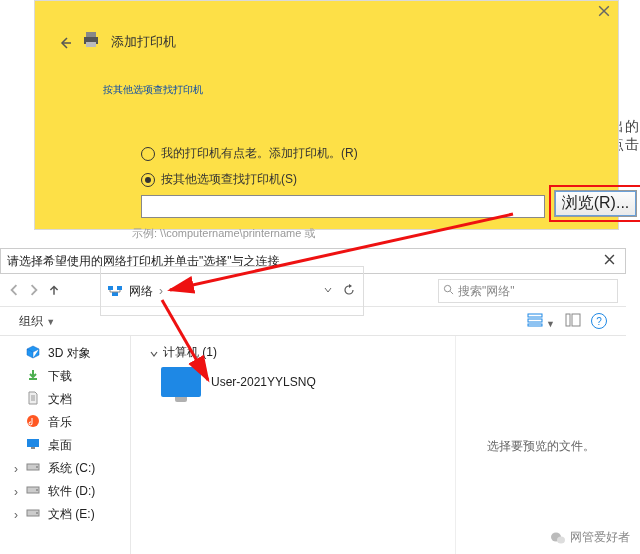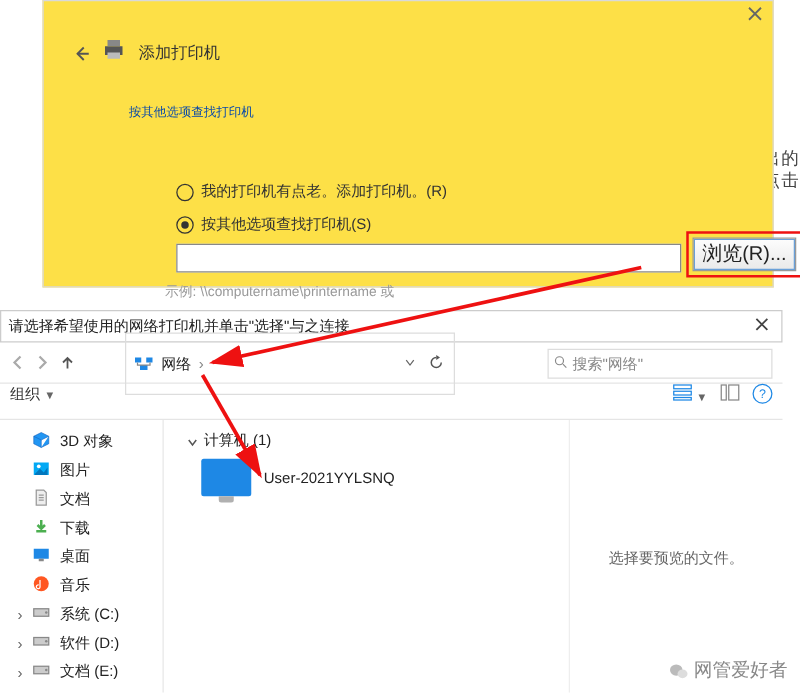--- a/index.html
+++ b/index.html
@@ -21,36 +21,36 @@
   .hint-bar{position:absolute;left:0;top:248px;width:626px;height:26px;border:1px solid #ccc;background:#fff;display:flex;align-items:center;box-sizing:border-box}
   .hint-bar .txt{margin-left:6px;font-size:12px;color:#222}
   .hint-bar .x{margin-left:auto;margin-right:10px;color:#555}
 
   .explorer{position:absolute;left:0;top:276px;width:626px;height:278px;border-left:none;box-sizing:border-box}
   .nav{height:30px;border-bottom:1px solid #e5e5e5;display:flex;align-items:center;padding:0 8px;gap:6px}
   .nav .chev{width:14px;height:14px;color:#888}
   .crumb{flex:0 0 auto;display:flex;align-items:center;border:1px solid #ddd;height:22px;padding:13px 6px;margin-left:32px;gap:6px;width:250px}
   .crumb .netico{width:16px;height:12px}
   .search{margin-left:auto;border:1px solid #ddd;height:22px;width:170px;display:flex;align-items:center;padding:0 4px;color:#888;gap:4px}
-  .toolbar{height:28px;border-bottom:1px solid #e5e5e5;display:flex;align-items:flex-start;padding:0 8px;gap:10px;color:#333}
+  .toolbar{height:28px;border-bottom:1px solid #e5e5e5;display:flex;align-items:center;padding:0 19px;gap:10px;color:#333}
   .toolbar .sp{flex:1}
   .toolbar .caret-d{font-size:9px;color:#666}
   .body{display:flex;height:calc(100% - 58px)}
   .side{width:130px;border-right:1px solid #e8e8e8;padding:6px 0}
   .side .item{display:flex;align-items:center;gap:8px;padding:3px 10px;font-size:12px;color:#222}
   .side .more{color:#666;padding-left:4px}
   .main{flex:1;display:flex}
   .list{flex:1;padding:8px 8px 8px 18px}
   .list .hdr{display:flex;align-items:center;gap:4px;color:#222;font-size:12px;margin-bottom:6px}
   .list .hdr .chev-d{width:10px;height:10px}
   .computer{display:flex;align-items:center;gap:10px;margin-top:4px;margin-left:12px}
   .monitor{width:40px;height:30px;background:#1e88e5;border-radius:2px;position:relative}
   .monitor::after{content:"";position:absolute;left:14px;top:30px;width:12px;height:5px;background:#b0b0b0;border-radius:0 0 2px 2px}
   .preview{width:170px;border-left:1px solid #eee;display:flex;align-items:center;justify-content:center;color:#666;font-size:12px;text-align:center}
-  .watermark{position:absolute;right:10px;bottom:8px;display:flex;align-items:center;gap:4px;color:#888;font-size:15px}
+  .watermark{position:absolute;right:10px;bottom:8px;display:flex;align-items:center;gap:4px;color:#888;font-size:12px}
   .watermark .bubble{width:16px;height:14px}
 
   
   .ann{position:absolute;left:0;top:0;width:640px;height:554px;pointer-events:none}
   .refresh{width:14px;height:14px;color:#555}
 </style>
 </head>
 <body>
 
 <div class="bg-text">
@@ -163,57 +163,48 @@
         <div class="item">
           <span style="width:8px"></span>
           <span><svg width="14" height="14" viewBox="0 0 14 14">
               <path d="M7 1 L13 4 L7 7 L1 4 Z M1 4 V10 L7 13 V7 M13 4 V10 L7 13" fill="#2196f3" stroke="#1565c0" stroke-width="0.5"></path>
             </svg></span>
           <span>3D 对象</span>
         </div>
         <div class="item">
           <span style="width:8px"></span>
           <span><svg width="14" height="14" viewBox="0 0 14 14">
-              <rect x="1" y="2" width="12" height="10" fill="#03a9f4"></rect>
-              <circle cx="5" cy="5" r="1.5" fill="#fff"></circle>
-              <path d="M2 11 L6 7 L9 10 L12 6 V12 H2Z" fill="#0277bd"></path>
-            </svg></span>
-          <span>图片</span>
+              <path d="M7 2 V9 M4 6 L7 9 L10 6" stroke="#4caf50" stroke-width="2" fill="none"></path>
+              <path d="M3 11 H11" stroke="#4caf50" stroke-width="2"></path>
+            </svg></span>
+          <span>下载</span>
         </div>
         <div class="item">
           <span style="width:8px"></span>
           <span><svg width="14" height="14" viewBox="0 0 14 14">
               <path d="M3 1 H9 L11 3 V13 H3 Z" fill="#eee" stroke="#999"></path>
               <path d="M5 5 H9 M5 7 H9 M5 9 H9" stroke="#999"></path>
             </svg></span>
           <span>文档</span>
         </div>
         <div class="item">
           <span style="width:8px"></span>
           <span><svg width="14" height="14" viewBox="0 0 14 14">
-              <path d="M7 2 V9 M4 6 L7 9 L10 6" stroke="#4caf50" stroke-width="2" fill="none"></path>
-              <path d="M3 11 H11" stroke="#4caf50" stroke-width="2"></path>
-            </svg></span>
-          <span>下载</span>
+              <circle cx="7" cy="7" r="6" fill="#ff5722"></circle>
+              <path d="M6 4 V9 A1.5 1.5 0 1 1 5 8" stroke="#fff" fill="none"></path>
+            </svg></span>
+          <span>音乐</span>
         </div>
         <div class="item">
           <span style="width:8px"></span>
           <span><svg width="14" height="14" viewBox="0 0 14 14">
               <rect x="1" y="2" width="12" height="8" fill="#1e88e5"></rect>
               <rect x="5" y="10" width="4" height="2" fill="#888"></rect>
             </svg></span>
           <span>桌面</span>
-        </div>
-        <div class="item">
-          <span style="width:8px"></span>
-          <span><svg width="14" height="14" viewBox="0 0 14 14">
-              <circle cx="7" cy="7" r="6" fill="#ff5722"></circle>
-              <path d="M6 4 V9 A1.5 1.5 0 1 1 5 8" stroke="#fff" fill="none"></path>
-            </svg></span>
-          <span>音乐</span>
         </div>
         <div class="item">
           <span class="more">›</span>
           <span><svg width="14" height="14" viewBox="0 0 14 14">
               <rect x="1" y="4" width="12" height="6" fill="#ccc" stroke="#888"></rect>
               <circle cx="11" cy="7" r="1" fill="#888"></circle>
             </svg></span>
           <span>系统 (C:)</span>
         </div>
         <div class="item">

